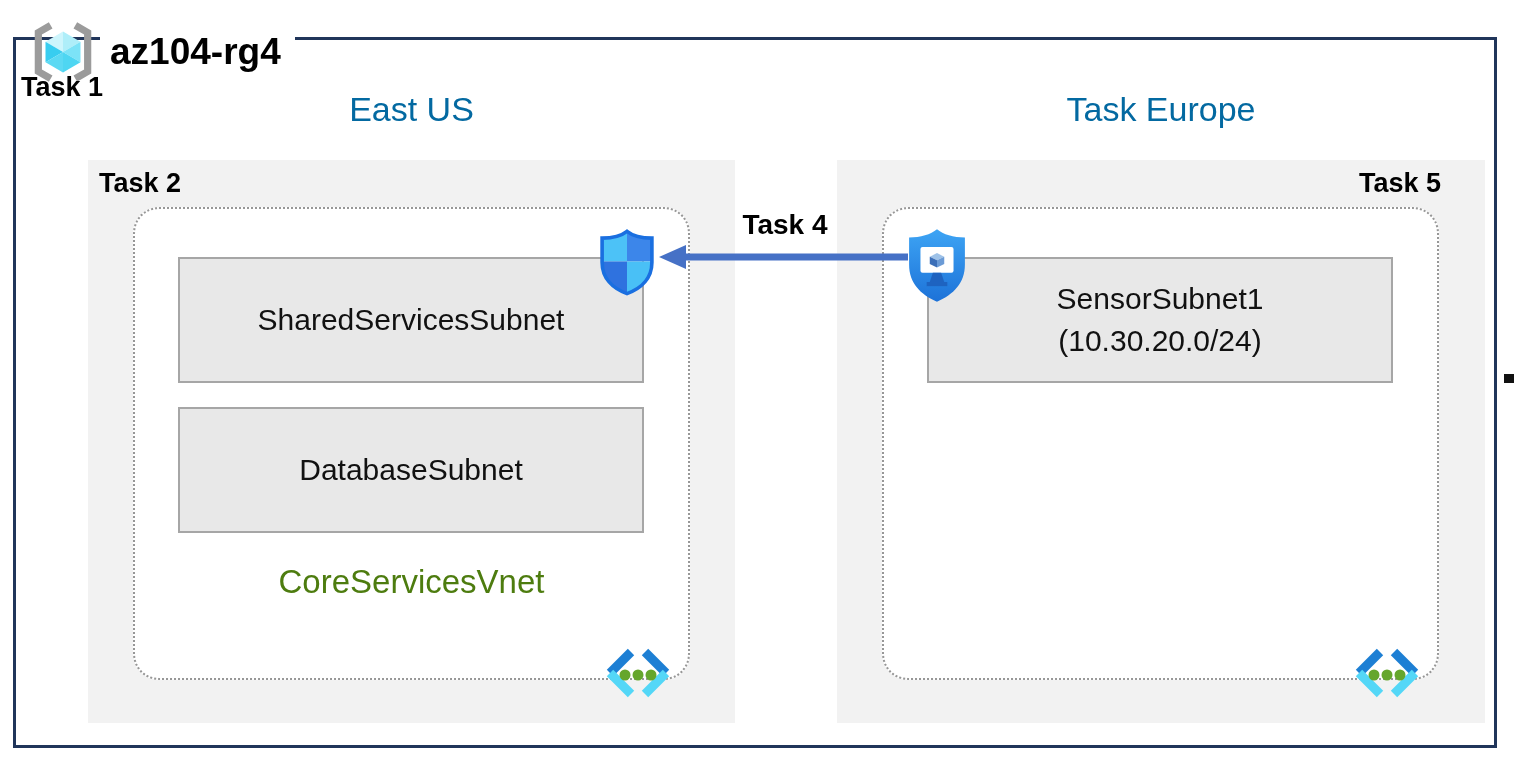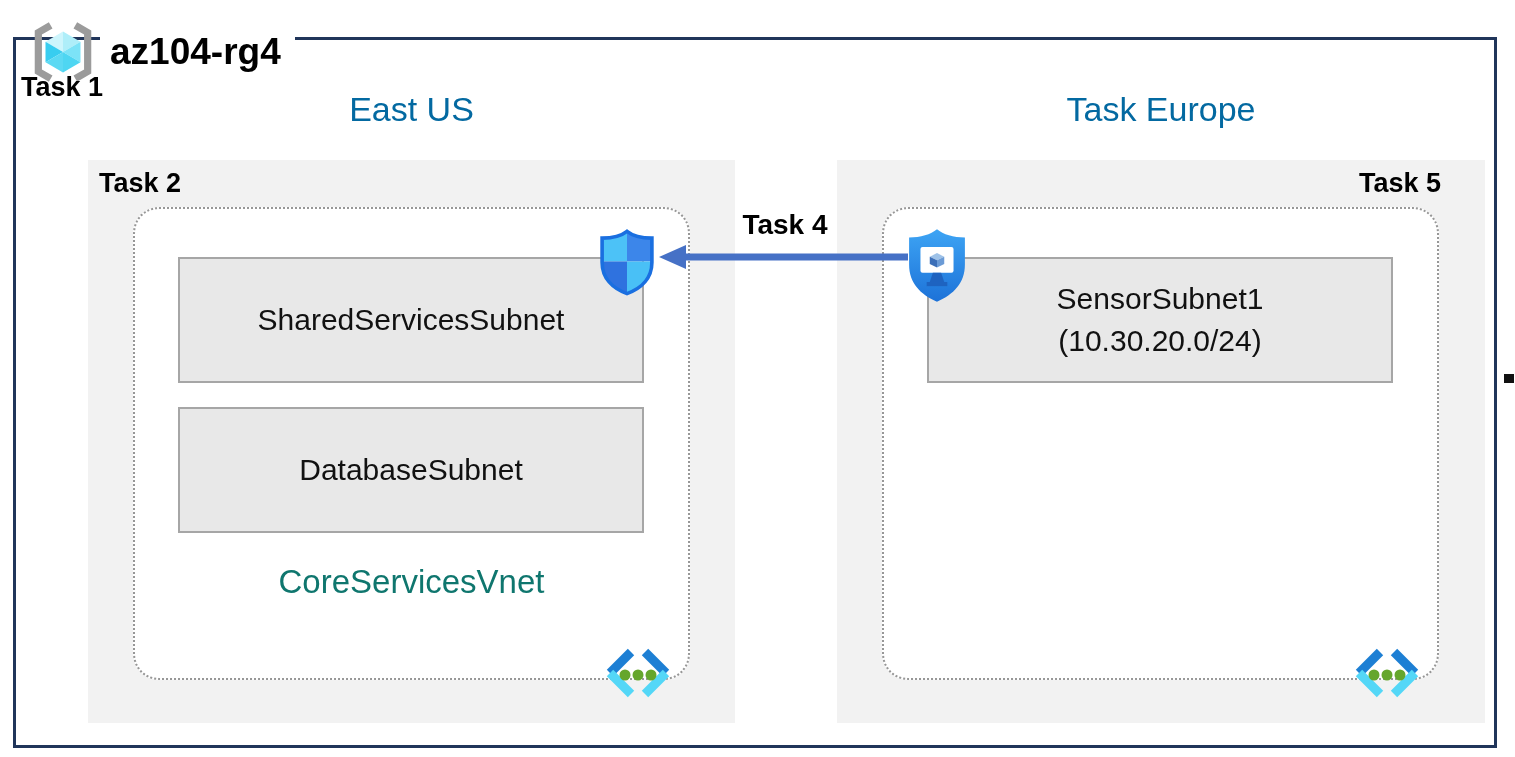--- a/index.html
+++ b/index.html
@@ -21,21 +21,21 @@
   .task2{position:absolute;left:11px;top:8px;}
   .task3{position:absolute;right:44px;top:8px;text-align:right;}
   .vnet-container{position:absolute;left:45px;top:47px;width:557px;height:473px;
         background:#fff;border:2px dotted #979797;border-radius:26px;box-sizing:border-box;}
   .subnet-box{position:absolute;left:43px;width:466px;height:126px;background:#e8e8e8;
         border:2px solid #a6a6a6;box-sizing:border-box;display:flex;flex-direction:column;
         justify-content:center;align-items:center;font-size:30px;color:#111;line-height:42px;}
   .subnet-box.first{top:48px;}
   .subnet-box.second{top:198px;align-items:center;}
   .vnet-label{position:absolute;left:0;top:352px;width:100%;text-align:center;
-        font-size:33px;color:#0f766e;line-height:42px;}
+        font-size:33px;color:#4d7c0f;line-height:42px;}
   .vnet-icon{position:absolute;right:16px;bottom:-22px;width:68px;height:54px;z-index:6;}
   .nsg-shield{position:absolute;left:599px;top:229px;width:56px;height:67px;z-index:12;}
   .sensor-shield{position:absolute;left:906px;top:227px;width:62px;height:77px;z-index:12;}
   .peering-arrow{position:absolute;left:656px;top:239px;width:256px;height:36px;z-index:11;}
   .task4{position:absolute;left:718px;top:209px;width:134px;text-align:center;z-index:11;font-size:28px;}
   .edge-tick{position:absolute;left:1504px;top:374px;width:10px;height:9px;background:#111;}
 </style>
 </head>
 <body>
 

